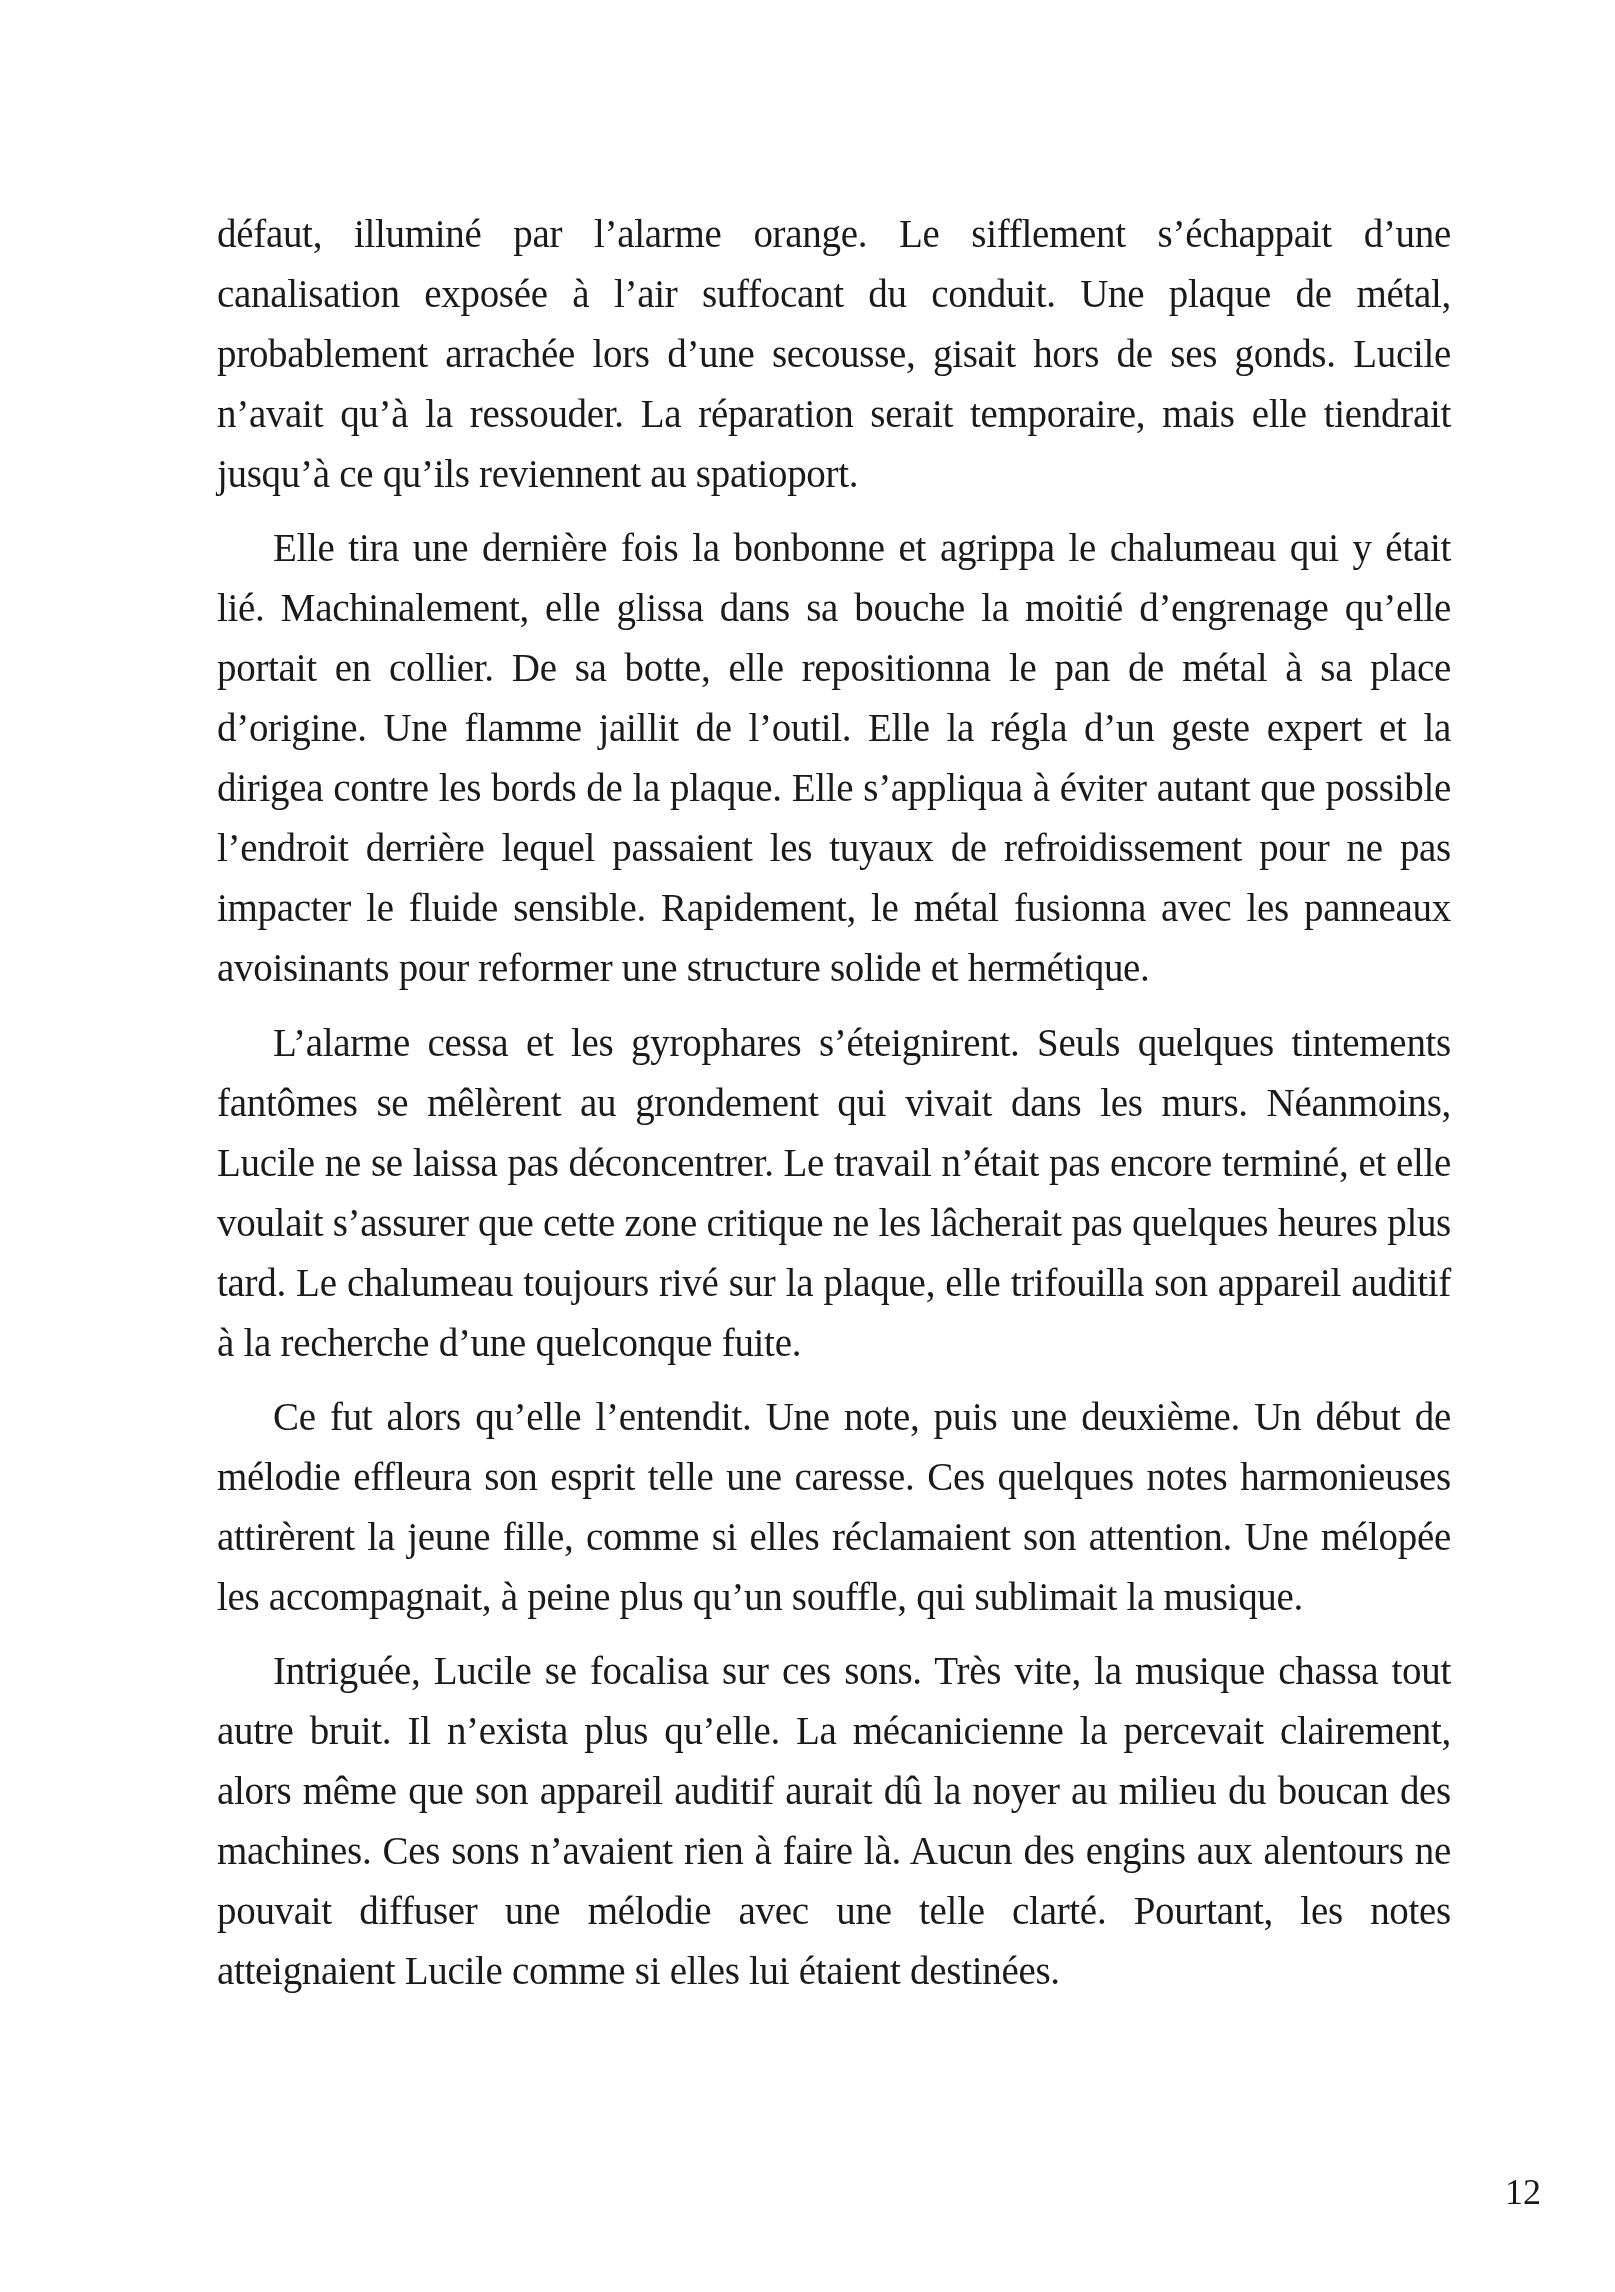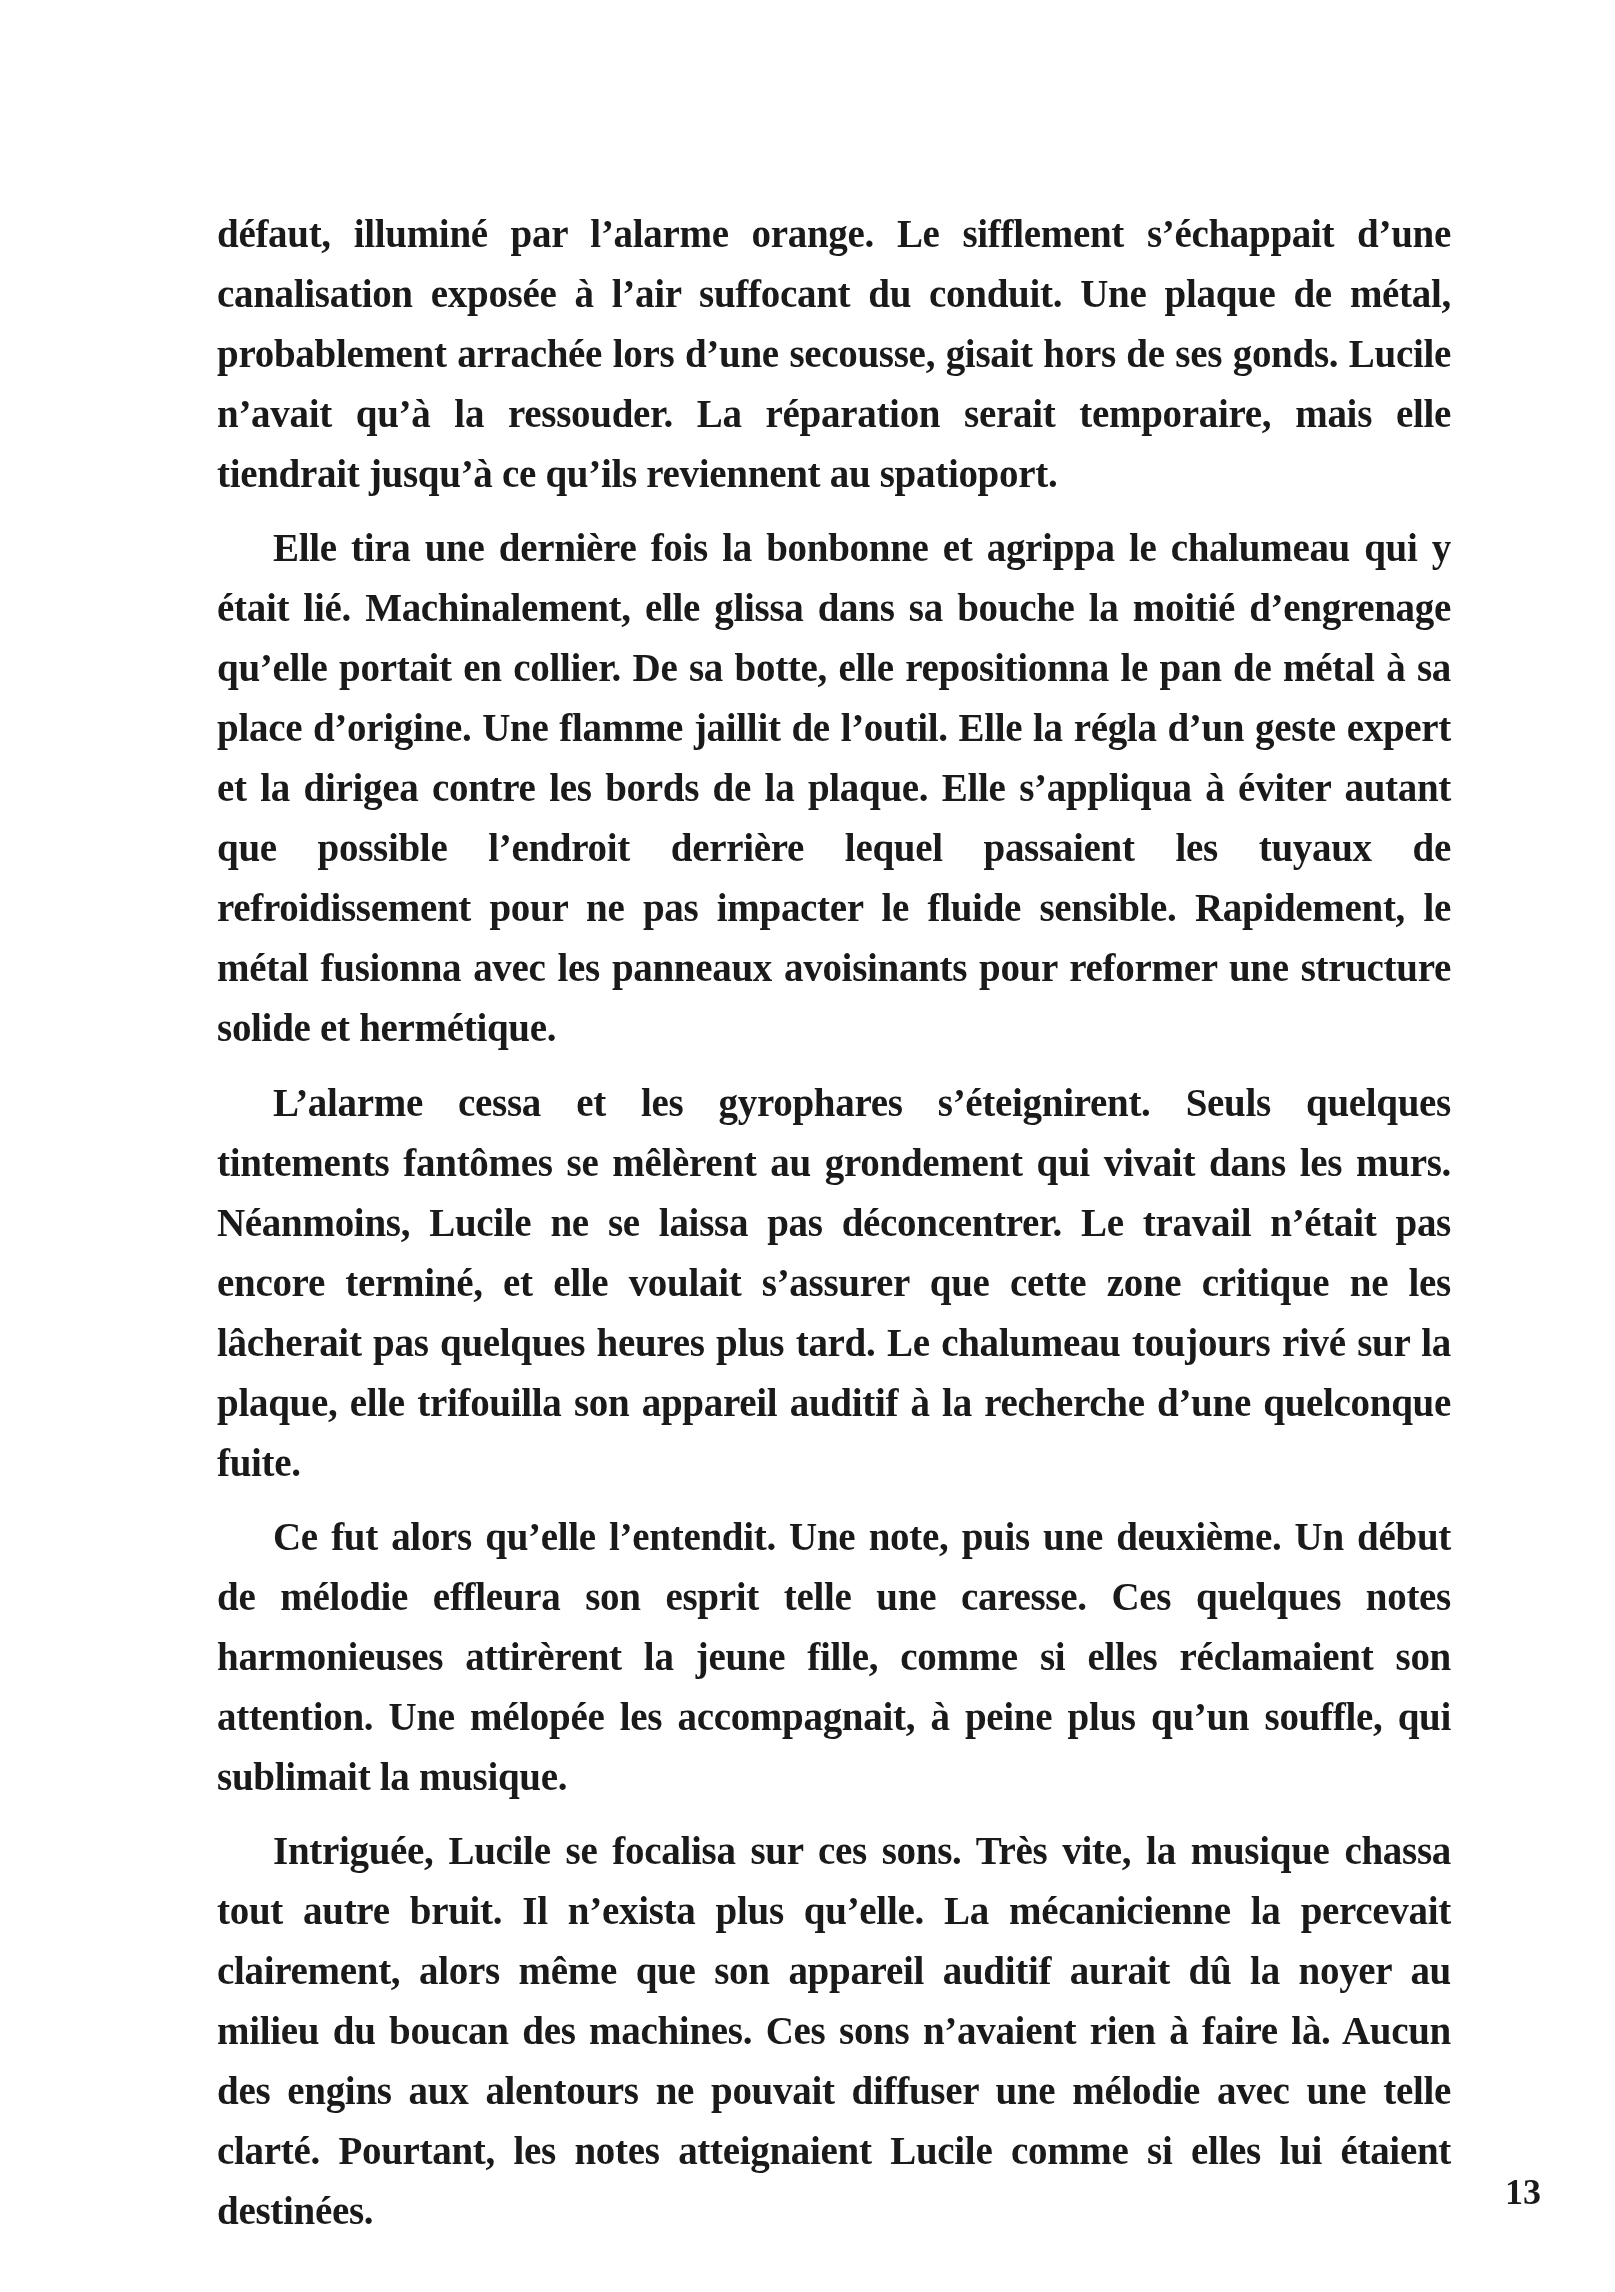--- a/index.html
+++ b/index.html
@@ -14,21 +14,20 @@
       overflow: hidden;
       font-family: "Liberation Serif", "DejaVu Serif", serif;
       color: #1a1a1a;
     }
     .page {
       position: absolute;
       left: 0; top: 0;
       width: 1616px;
       height: 2293px;
       background: #ffffff;
-      font-weight: bold;
     }
     .text-block {
       position: absolute;
       left: 217px;
       top: 204px;
       width: 1234px;
       font-size: 39px;
       line-height: 60px;
       text-align: justify;
       hyphens: none;
@@ -55,15 +54,15 @@
 <body>
 
 <div class="page">
   <div class="text-block">
     <p class="para continuation">défaut, illuminé par l’alarme orange. Le sifflement s’échappait d’une canalisation exposée à l’air suffocant du conduit. Une plaque de métal, probablement arrachée lors d’une secousse, gisait hors de ses gonds. Lucile n’avait qu’à la ressouder. La réparation serait temporaire, mais elle tiendrait jusqu’à ce qu’ils reviennent au spatioport.</p>
     <p class="para">Elle tira une dernière fois la bonbonne et agrippa le chalumeau qui y était lié. Machinalement, elle glissa dans sa bouche la moitié d’engrenage qu’elle portait en collier. De sa botte, elle repositionna le pan de métal à sa place d’origine. Une flamme jaillit de l’outil. Elle la régla d’un geste expert et la dirigea contre les bords de la plaque. Elle s’appliqua à éviter autant que possible l’endroit derrière lequel passaient les tuyaux de refroidissement pour ne pas impacter le fluide sensible. Rapidement, le métal fusionna avec les panneaux avoisinants pour reformer une structure solide et hermétique.</p>
     <p class="para">L’alarme cessa et les gyrophares s’éteignirent. Seuls quelques tintements fantômes se mêlèrent au grondement qui vivait dans les murs. Néanmoins, Lucile ne se laissa pas déconcentrer. Le travail n’était pas encore terminé, et elle voulait s’assurer que cette zone critique ne les lâcherait pas quelques heures plus tard. Le chalumeau toujours rivé sur la plaque, elle trifouilla son appareil auditif à la recherche d’une quelconque fuite.</p>
     <p class="para">Ce fut alors qu’elle l’entendit. Une note, puis une deuxième. Un début de mélodie effleura son esprit telle une caresse. Ces quelques notes harmonieuses attirèrent la jeune fille, comme si elles réclamaient son attention. Une mélopée les accompagnait, à peine plus qu’un souffle, qui sublimait la musique.</p>
     <p class="para">Intriguée, Lucile se focalisa sur ces sons. Très vite, la musique chassa tout autre bruit. Il n’exista plus qu’elle. La mécanicienne la percevait clairement, alors même que son appareil auditif aurait dû la noyer au milieu du boucan des machines. Ces sons n’avaient rien à faire là. Aucun des engins aux alentours ne pouvait diffuser une mélodie avec une telle clarté. Pourtant, les notes atteignaient Lucile comme si elles lui étaient destinées.</p>
   </div>
-  <div class="page-number">13</div>
+  <div class="page-number">12</div>
 </div>
 
 
 </body></html>

